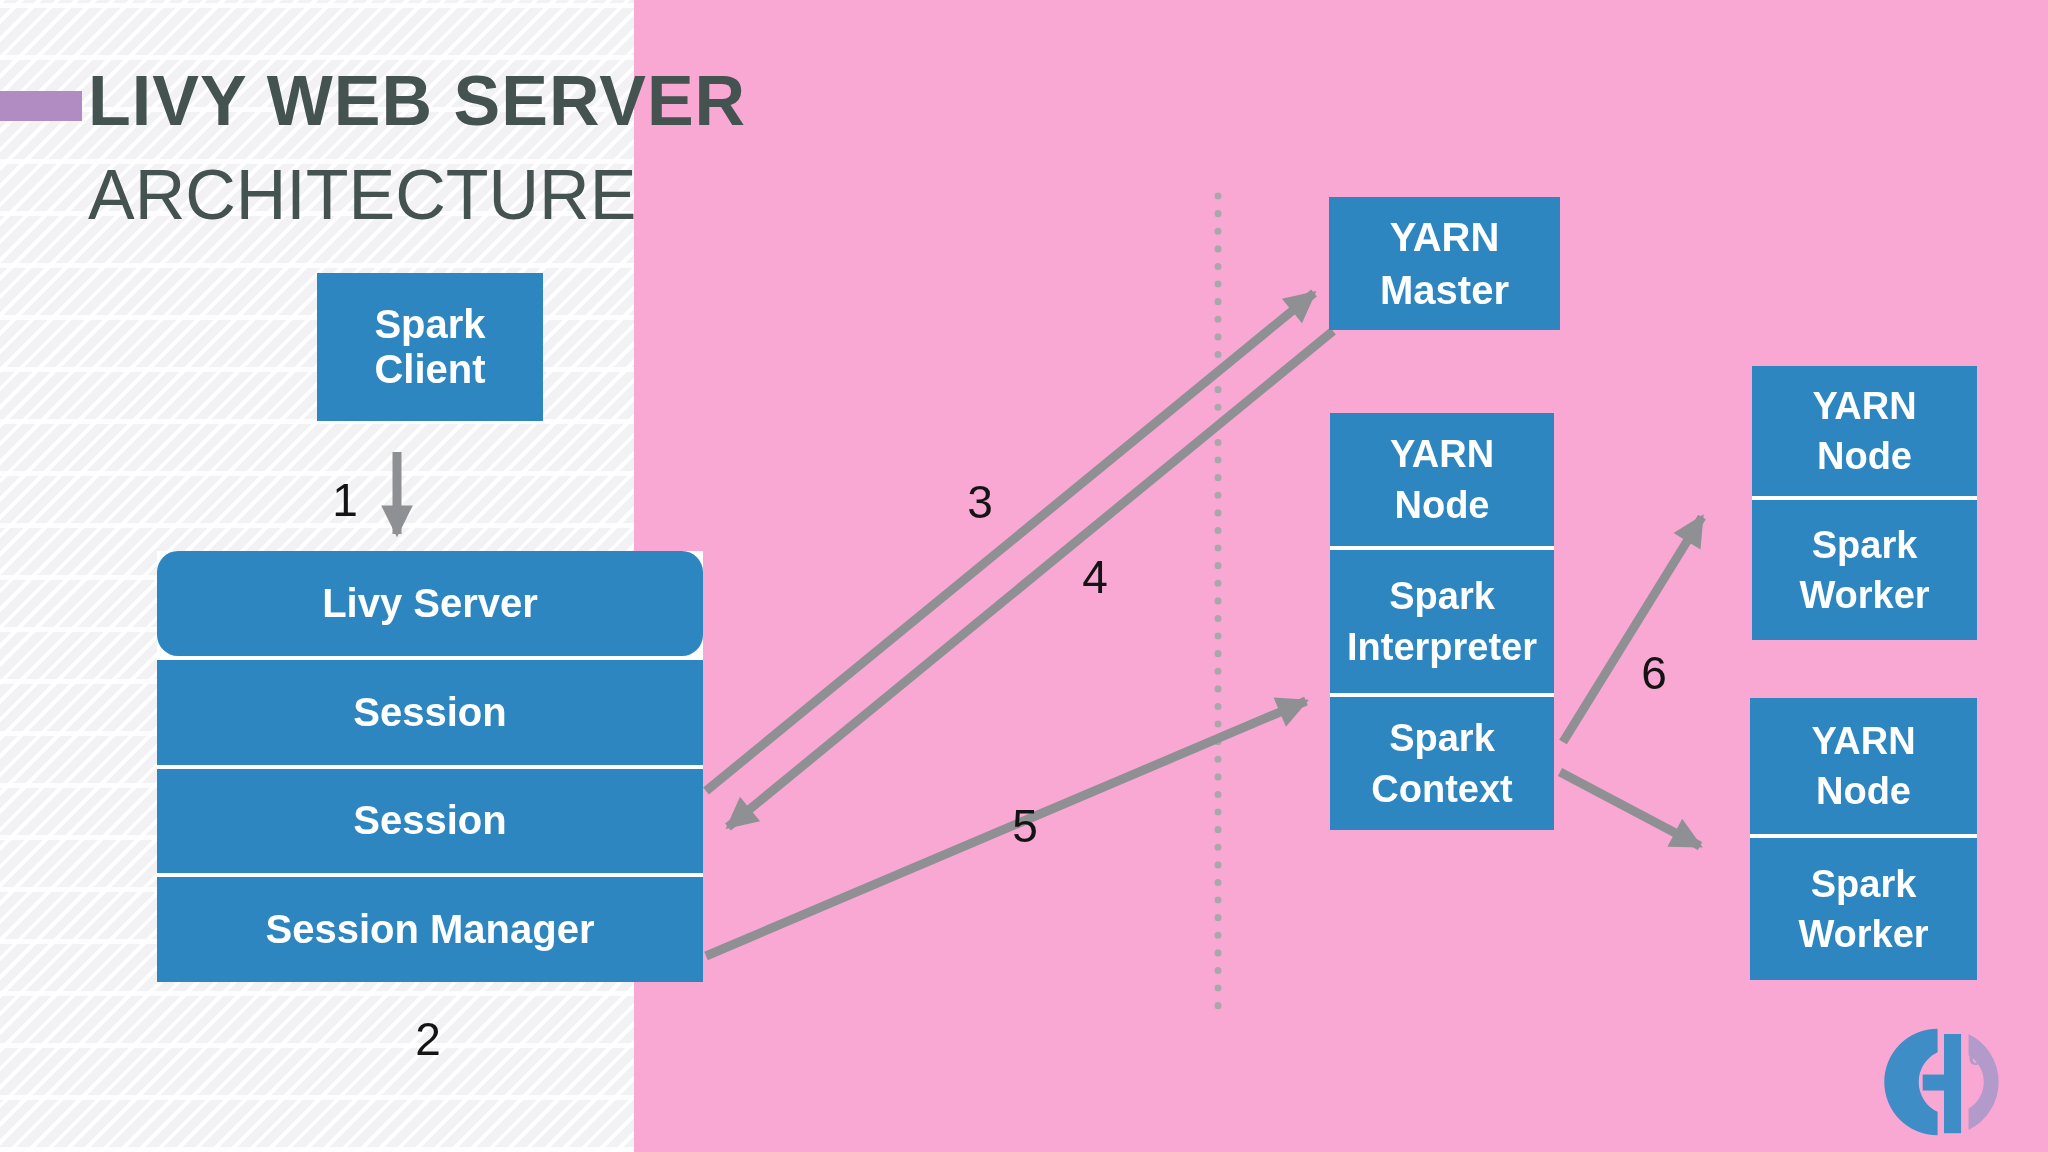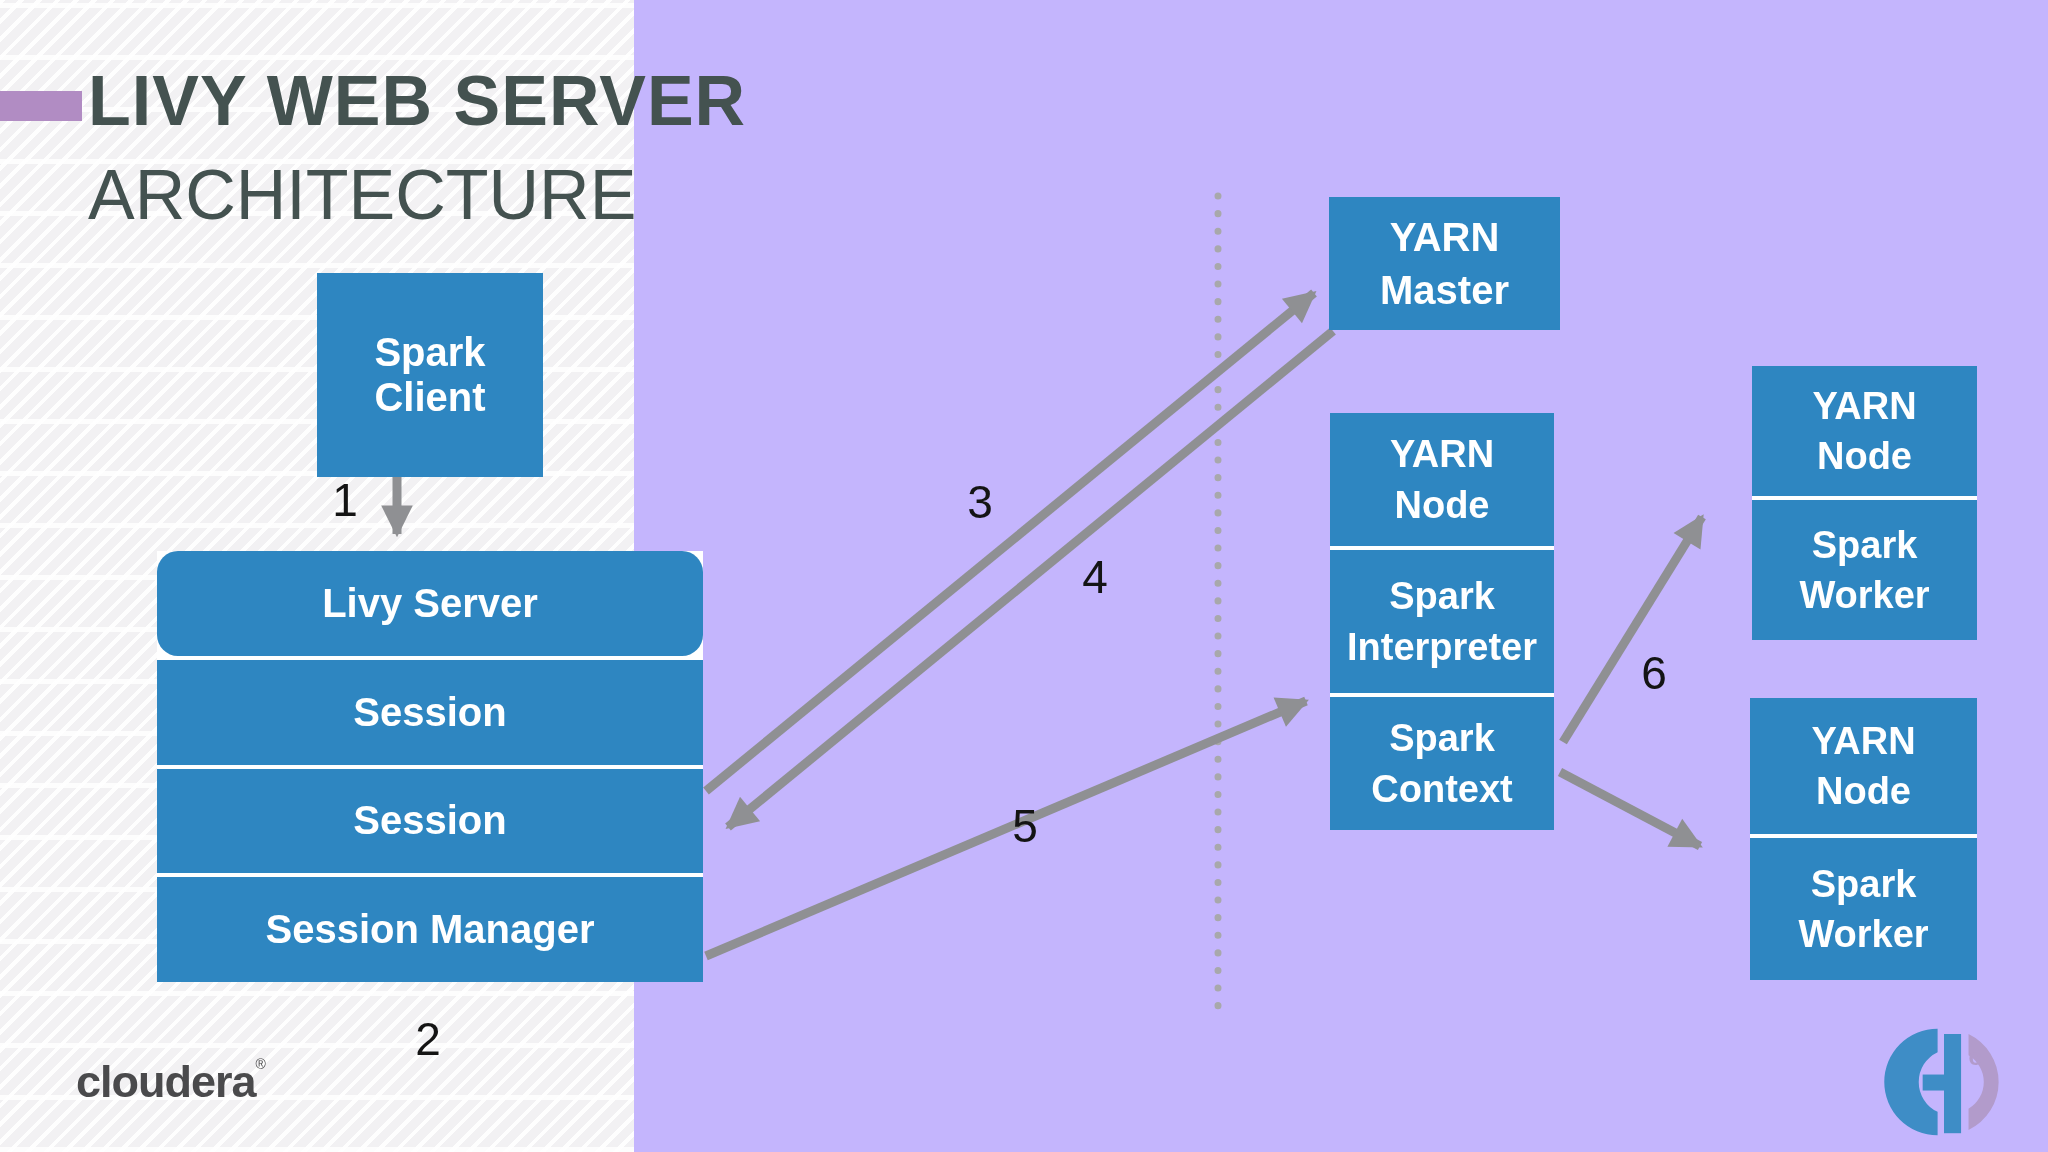--- a/index.html
+++ b/index.html
@@ -1,18 +1,18 @@
 <!DOCTYPE html>
 <html><head>
 <meta charset="utf-8">
 <style>
   html,body{margin:0;padding:0;background:#ebebed;}
   .slide{
     position:relative;width:2048px;height:1152px;overflow:hidden;
-    background:#c4b5fd;
+    background:#f9a8d4;
     font-family:"Liberation Sans",sans-serif;
   }
   
   .hatch{
     position:absolute;left:0;top:0;width:634px;height:1152px;
     background-color:#f2f1f3;
     background-image:
       repeating-linear-gradient(135deg, rgba(255,255,255,0.95) 0 4px, rgba(255,255,255,0) 4px 13px),
       repeating-linear-gradient(0deg, rgba(255,255,255,0.85) 0 5px, rgba(255,255,255,0) 5px 52px);
   }
@@ -67,21 +67,21 @@
     </defs>
     <line x1="1218" y1="196" x2="1218" y2="1008" stroke="#a8a8ab" stroke-width="7" stroke-dasharray="0.1 17.5" stroke-linecap="round"></line>
     <line x1="397" y1="452" x2="397" y2="534" stroke="#8f9093" stroke-width="9" marker-end="url(#ah)"></line>
     <line x1="706" y1="791" x2="1314" y2="293" stroke="#8f9093" stroke-width="9" marker-end="url(#ah)"></line>
     <line x1="1333" y1="331" x2="728" y2="827" stroke="#8f9093" stroke-width="9" marker-end="url(#ah)"></line>
     <line x1="706" y1="956" x2="1306" y2="701" stroke="#8f9093" stroke-width="9" marker-end="url(#ah)"></line>
     <line x1="1563" y1="742" x2="1702" y2="517" stroke="#8f9093" stroke-width="9" marker-end="url(#ah)"></line>
     <line x1="1560" y1="772" x2="1700" y2="846" stroke="#8f9093" stroke-width="9" marker-end="url(#ah)"></line>
   </svg>
 
-  <div class="box fs40" style="left:317px;top:273px;width:226px;height:204px;">Spark Client</div>
+  <div class="box fs40" style="left:317px;top:273px;width:226px;height:148px;">Spark Client</div>
 
   <div class="stack" style="left:157px;top:551px;width:546px;height:431px;">
     <div class="row fs40" style="flex:1;border-radius:21px;">Livy Server</div>
     <div class="row fs40" style="flex:1;">Session</div>
     <div class="row fs40" style="flex:1;">Session</div>
     <div class="row fs40" style="flex:1;">Session Manager</div>
   </div>
 
   <div class="box fs40 multiline" style="left:1329px;top:197px;width:231px;height:133px;">YARN
 Master</div>
@@ -109,21 +109,20 @@
 Worker</div>
   </div>
 
   <div class="stepnum" style="left:345px;top:500px;">1</div>
   <div class="stepnum" style="left:428px;top:1039px;">2</div>
   <div class="stepnum" style="left:980px;top:502px;">3</div>
   <div class="stepnum" style="left:1095px;top:577px;">4</div>
   <div class="stepnum" style="left:1025px;top:826px;">5</div>
   <div class="stepnum" style="left:1654px;top:673px;">6</div>
 
-  <div class="brand"><span>cloudera</span><sup>®</sup></div>
 
   <svg class="hlogo" viewBox="0 0 120 104">
     <path d="M54,2 A50,50 0 0 0 54,102 L54,80 A31,31 0 0 1 54,24 Z" fill="#3e8dc6"></path>
     <rect x="40" y="45" width="30" height="15" fill="#3e8dc6"></rect>
     <rect x="60" y="7" width="16" height="93" fill="#3e8dc6"></rect>
     <path d="M83,7 A50,50 0 0 1 83,97 L83,77 A29,29 0 0 0 83,27 Z" fill="#b29bcb"></path>
     <text x="83" y="36" font-size="22" font-weight="bold" fill="#b29bcb" font-family="Liberation Sans, sans-serif">c</text>
   </svg>
 
 </div>

